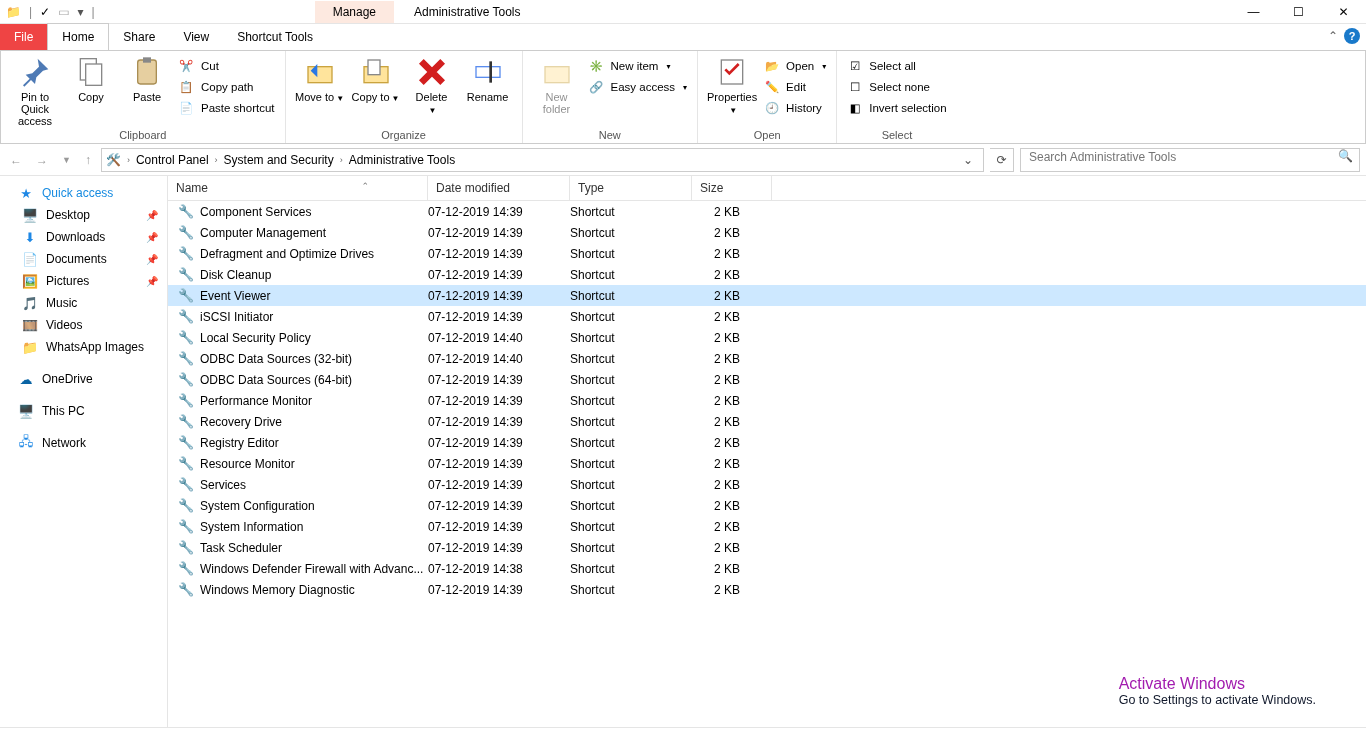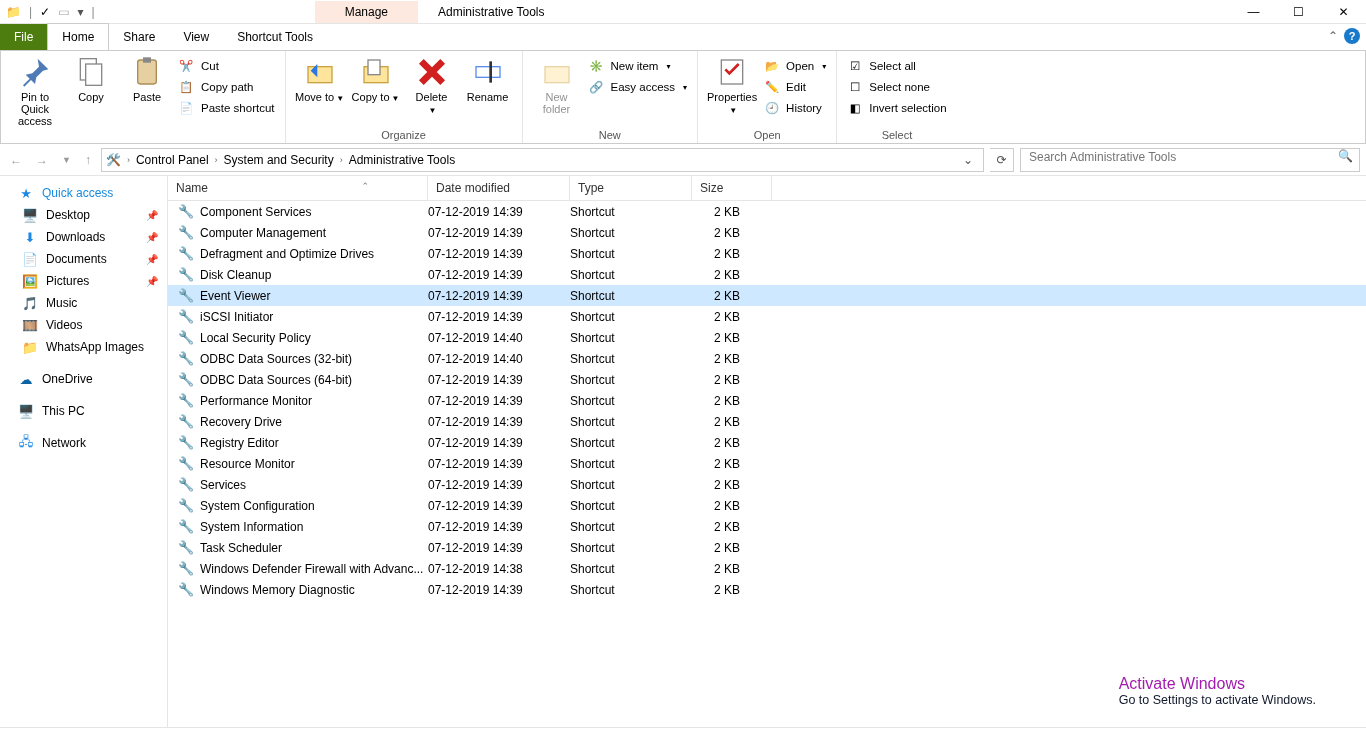--- a/index.html
+++ b/index.html
@@ -1,25 +1,25 @@
 <!DOCTYPE html>
 <html><head>
 <meta charset="utf-8">
 <style>
   * { box-sizing: border-box; }
   html, body { margin:0; padding:0; font-family: "Segoe UI", Tahoma, sans-serif; font-size:12px; color:#000; background:#fff; width:1366px; height:729px; overflow:hidden;}
   .titlebar { display:flex; align-items:center; height:24px; border-bottom:1px solid #e5e5e5; padding-left:6px;}
   .titlebar .qat { display:flex; gap:8px; align-items:center;}
-  .titlebar .tab-ctx { margin-left:220px; background:#fde9e0; padding:4px 30px; font-size:12px;}
+  .titlebar .tab-ctx { margin-left:220px; background:#fde9e0; padding:4px 18px; font-size:12px;}
   .titlebar .title-text { margin-left:20px; font-size:12px;}
   .titlebar .winctl { margin-left:auto; display:flex;}
   .titlebar .winctl div { width:45px; height:24px; display:flex; align-items:center; justify-content:center; font-family: "Segoe MDL2 Assets", sans-serif;}
   .menutabs { display:flex; align-items:end; height:26px; position:relative;}
   .menutabs .tab { padding:6px 14px; cursor:default; font-size:12px; }
-  .menutabs .tab.file { background:#4d7c0f; color:#fff;}
+  .menutabs .tab.file { background:#ef4444; color:#fff;}
   .menutabs .tab.active { border:1px solid #ccc; border-bottom:1px solid #fff; position:relative; top:1px; background:#fff;}
   .ribbon-wrap{position:relative;}
   .help-btn{position:absolute;right:6px;top:-22px;display:flex;align-items:center;gap:6px;}
   .help-circle{width:16px;height:16px;border-radius:50%;background:#1979ca;color:#fff;display:flex;align-items:center;justify-content:center;font-size:11px;font-weight:bold}
   .ribbon { border:1px solid #ccc; border-top:1px solid #ccc; height:94px; display:flex; }
   .group { border-right:1px solid #e5e5e5; padding:2px 8px 0 8px; display:flex; flex-direction:column;}
   .group-body { flex:1; display:flex; align-items:flex-start; gap:4px;}
   .group-label { text-align:center; font-size:11px; color:#555; padding:2px 0;}
   .bigbtn { display:flex; flex-direction:column; align-items:center; justify-content:center; width:52px; padding-top:4px; text-align:center; font-size:11px; line-height:1.1;}
   .bigbtn svg, .bigbtn .ico {width:32px;height:32px;margin-bottom:2px;display:flex;align-items:center;justify-content:center}
@@ -132,20 +132,21 @@
         <div class="smallbtn">
               <span class="s-ico">📋</span>
               <span>Copy path</span>
             </div>
         <div class="smallbtn">
               <span class="s-ico">📄</span>
               <span>Paste shortcut</span>
             </div>
       </div>
     </div>
+    <div class="group-label">Clipboard</div>
   </div>
 
   <div class="group">
     <div class="group-body">
       <div class="bigbtn">
         <span class="ico">
               <svg viewBox="0 0 24 24" width="28" height="28">
                 <rect x="3" y="8" width="18" height="12" fill="#ffe49c" stroke="#caa33e"></rect>
                 <path d="M10 6l-5 5 5 5z" fill="#2b78e4"></path>
               </svg>

